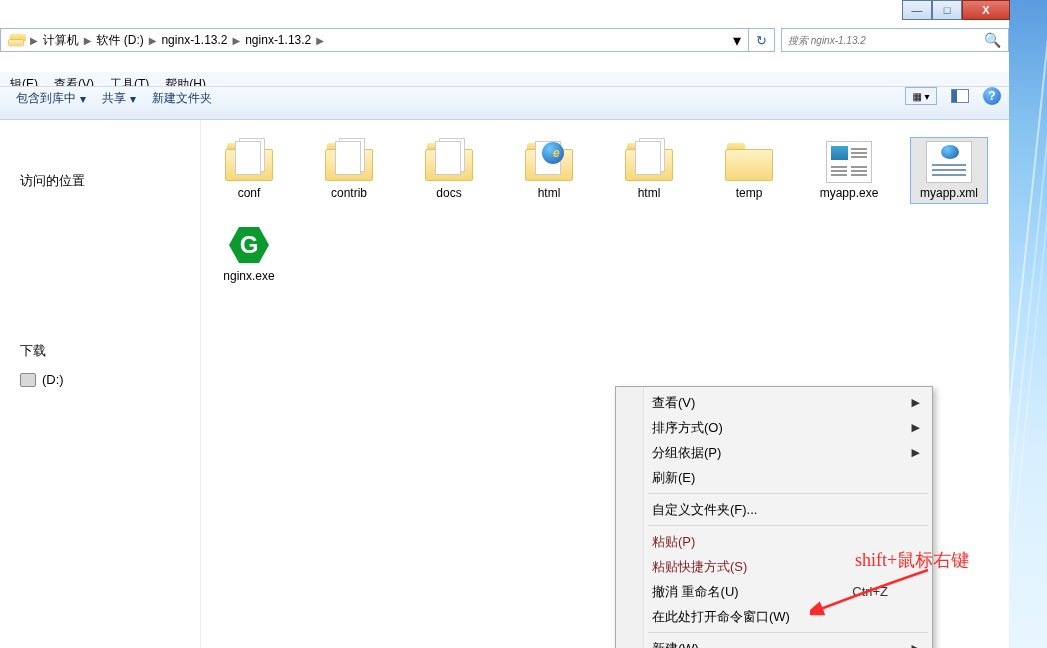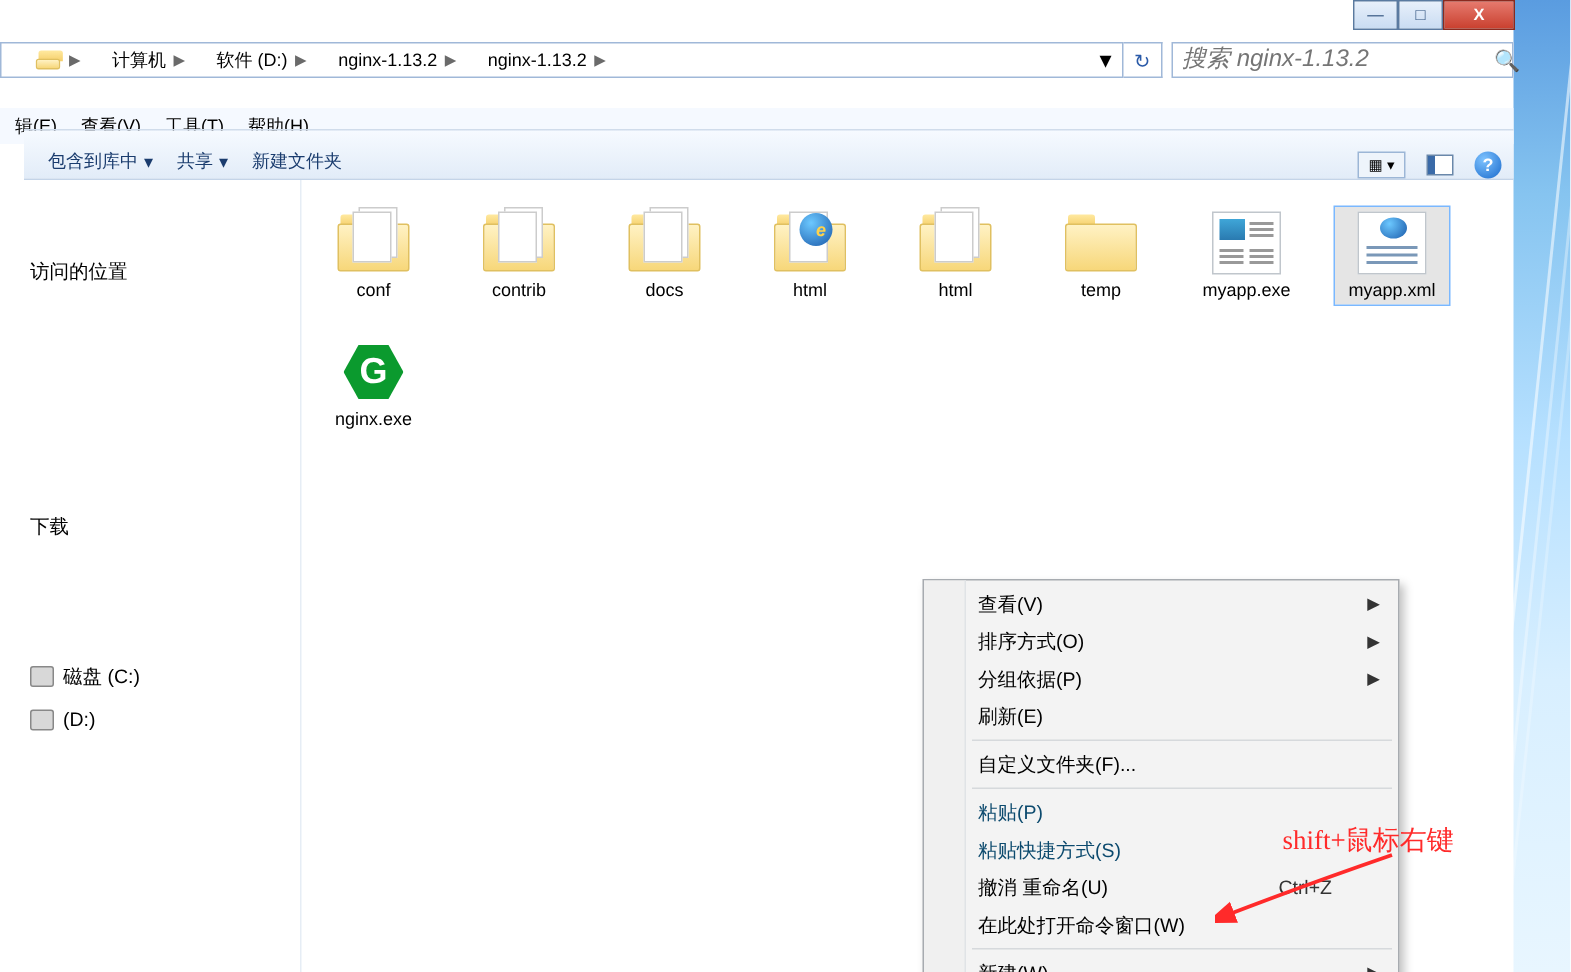--- a/index.html
+++ b/index.html
@@ -7,48 +7,48 @@
 
     
     .win-controls { position: absolute; top: 0; right: 37px; display: flex; height: 22px; }
     .win-btn { width: 30px; height: 20px; border: 1px solid #5a7aa0; display: flex; align-items: center; justify-content: center; font-size: 11px; font-family: sans-serif; }
     .win-min, .win-max { background: linear-gradient(#e8f0fb,#c9dcf2); color: #2a4d7a; }
     .win-close { width: 48px; background: linear-gradient(#e67a6e,#c9402f); color: #fff; border-color: #8a2a1f; font-weight: bold; }
 
     
     .addr-row { position: absolute; top: 25px; left: 0; right: 38px; height: 30px; display: flex; align-items: center; }
     .addr-bar { flex: 1; height: 24px; border: 1px solid #a0b8d8; background: #fff; display: flex; align-items: center; padding: 0 2px; overflow: hidden; }
-    .crumb { display: flex; align-items: center; height: 100%; padding: 0 4px; white-space: nowrap; font-size: 12px; margin-left: 16px; }
+    .crumb { display: flex; align-items: center; height: 100%; padding: 0 4px; white-space: nowrap; font-size: 12px; }
     .crumb-sep { color: #6a6a6a; font-size: 10px; padding: 0 1px; }
     .addr-dropdown { width: 18px; height: 24px; display:flex;align-items:center;justify-content:center;border-left:0; }
     .refresh-btn { width: 26px; height: 24px; border: 1px solid #a0b8d8; border-left:0; display: flex; align-items: center; justify-content: center; color:#2a5aa8; font-size:13px; }
     .search-box { width: 228px; height: 24px; border: 1px solid #a0b8d8; margin-left: 6px; display: flex; align-items: center; padding: 0 6px; background: #fff; }
-    .search-box input { flex: 1; border: none; outline: none; font-size: 16px; color: #888; font-style: italic; }
+    .search-box input { flex: 1; border: none; outline: none; font-size: 10px; color: #888; font-style: italic; }
     .search-icon { color:#3a6aa8; font-size:14px; }
 
     
     .menu-bar { position: absolute; top: 72px; left: 0; right: 38px; height: 24px; display: flex; align-items: center; padding-left: 2px; background: #f5f9ff; font-size: 12px; }
     .menu-bar span { padding: 2px 8px; }
 
     
-    .toolbar { position: absolute; top: 86px; left: 16px; right: 38px; height: 34px; background: linear-gradient(#f6faff, #e2ecf8); border-top: 1px solid #d0dceb; border-bottom: 1px solid #c4d4e8; display: flex; align-items: flex-end; padding: 0 8px; font-size: 12px; }
+    .toolbar { position: absolute; top: 86px; left: 0; right: 38px; height: 34px; background: linear-gradient(#f6faff, #e2ecf8); border-top: 1px solid #d0dceb; border-bottom: 1px solid #c4d4e8; display: flex; align-items: flex-start; padding: 0 8px; font-size: 12px; }
     .tb-item { padding: 3px 8px; display: flex; align-items: center; gap: 4px; color: #1a3c6e; }
     .tb-right { margin-left: auto; display: flex; align-items: center; gap: 14px; }
     .view-icon { width:32px; height:18px; background:#eef4fb; border:1px solid #9cb6d6; display:flex;align-items:center;justify-content:center; font-size:10px; }
     .pane-icon { width:18px;height:14px;border:1px solid #6a88aa; display:flex; background:linear-gradient(90deg,#3a6aa8 30%,#fff 30%); }
     .help-icon { width:18px;height:18px;border-radius:50%; background:radial-gradient(circle at 35% 30%, #7ec3ff, #1a6acc); color:#fff; display:flex;align-items:center;justify-content:center; font-size:12px; font-weight:bold; }
 
     
     .left-nav { position: absolute; top: 120px; left: 0; width: 200px; bottom: 0; overflow: hidden; padding: 8px 4px; font-size: 13px; }
     .nav-item { padding: 6px 4px 6px 16px; display:flex; align-items:center; gap:6px; }
     .nav-item.group { margin-top: 26px; }
 
     
     .content { position: absolute; top: 120px; left: 200px; right: 38px; bottom: 0; border-left: 1px solid #e6edf5; padding: 18px 10px; }
-    .file-grid { display: flex; flex-wrap: wrap; column-gap: 24px; row-gap: 18px; align-content: flex-start; gap: 21px; }
+    .file-grid { display: flex; flex-wrap: wrap; column-gap: 24px; row-gap: 18px; align-content: flex-start; }
     .file-item { width: 76px; display: flex; flex-direction: column; align-items: center; text-align: center; font-size: 12px; gap: 2px; padding:2px; }
     .file-item.selected { background:#e5e5e5; outline:1px solid #7ab8ff; }
     .file-label { line-height: 1.25; word-break: break-word; }
 
     
     .ico { width: 50px; height: 44px; display:flex; align-items:center; justify-content:center; position:relative; }
     .folder-ico { width:48px; height:38px; position:relative; }
     .folder-ico::before { content:""; position:absolute; left:2px; top:0; width:18px; height:8px; border-radius:2px 2px 0 0; background:linear-gradient(#ffe9a0,#f5cf6a); }
     .folder-ico::after { content:""; position:absolute; left:0; top:6px; right:0; bottom:0; border-radius:2px; background:linear-gradient(#fff2c4,#f7d77a); border:1px solid #e0c060; }
     .folder-open { overflow:visible; }
@@ -63,21 +63,21 @@
     .xml-ico::before { content:""; position:absolute; left:14px; top:3px; width:18px; height:14px; border-radius:50%; background:radial-gradient(circle at 35% 30%,#6cc8ff,#1a5aaa); }
     .xml-ico::after { content:""; position:absolute; left:5px; top:22px; right:5px; height:2px; background:#7a98b8; box-shadow: 0 5px 0 #7a98b8, 0 10px 0 #7a98b8; }
     .nginx-ico { width:44px;height:44px; display:flex;align-items:center;justify-content:center; }
     .nginx-hex { width:40px;height:40px; background:#0b9a2e; clip-path: polygon(25% 5%,75% 5%,100% 50%,75% 95%,25% 95%,0 50%); display:flex;align-items:center;justify-content:center; color:#fff; font-weight:bold; font-size:24px; font-family: Arial; }
 
     .disk-ico { width:16px;height:14px; background:#d8d8d8; border:1px solid #888; border-radius:2px; }
 
     
     .ctx-menu { position:absolute; left:615px; top:386px; width:318px; background:#f3f3f3; border:1px solid #a7abb0; box-shadow: 3px 3px 6px rgba(0,0,0,.25); font-size:13px; padding:3px 2px; }
     .ctx-item { height:25px; display:flex; align-items:center; padding: 0 20px 0 34px; position:relative; }
-    .ctx-item.disabled { color:#0c4a6e;text-align:right; }
+    .ctx-item.disabled { color:#7f1d1d;text-align:right; }
     .ctx-sep { height:1px; background:#d6d9dc; margin:3px 2px 3px 30px; }
     .ctx-arrow { position:absolute; right:10px; font-size:11px; color:#333; }
     .ctx-shortcut { position:absolute; right:42px; color:#333; }
     .ctx-gutter { position:absolute; left:0; top:0; bottom:0; width:28px; border-right:1px solid #e0e3e6; background:#f0f0f0; }
 
     
     .anno-text { position:absolute; left:855px; top:548px; color:#ff2a2a; font-size:18px; font-family: "SimSun","Microsoft YaHei"; white-space:nowrap; }
     .anno-arrow { position:absolute; left:810px; top:562px; }
 
     
@@ -134,24 +134,20 @@
     <div class="view-icon">▦ ▾</div>
     <div class="pane-icon"></div>
     <div class="help-icon">?</div>
   </div>
 </div>
 
 <div class="left-nav">
   <div class="nav-item"></div>
   <div class="nav-item group">访问的位置</div>
   <div class="nav-item" style="margin-top:140px">下载</div>
-  <div class="nav-item group" style="margin-top:70px">
-    <span class="disk-ico"></span>
-    <span>磁盘 (C:)</span>
-  </div>
   <div class="nav-item">
     <span class="disk-ico"></span>
     <span>(D:)</span>
   </div>
 </div>
 
 <div class="content">
   <div class="file-grid" id="file-grid">
       <div class="file-item">
         <div class="ico">

